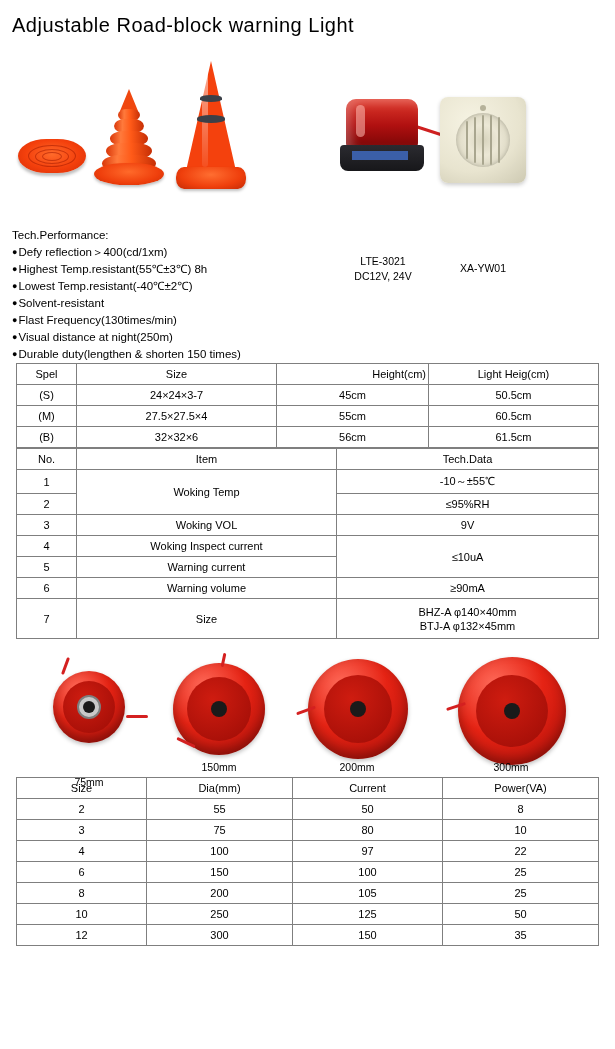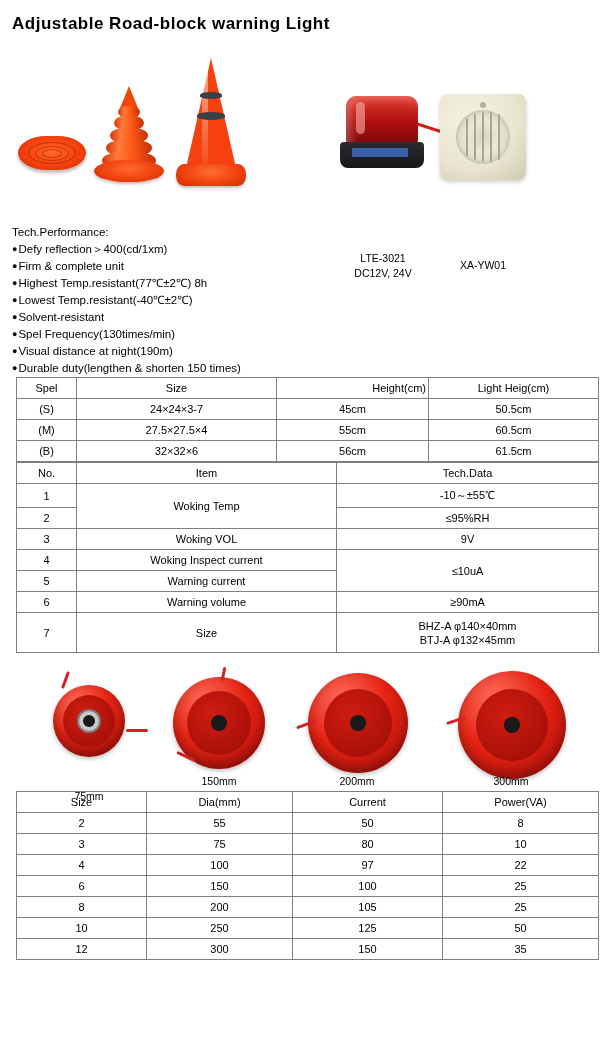--- a/index.html
+++ b/index.html
@@ -16,22 +16,22 @@
     color: #000000;
     overflow: hidden;
   }
   .page {
     position: relative;
     width: 615px;
     height: 1049px;
     padding: 0 8px;
   }
   .title {
-    font-size: 17px;
-    font-weight: bold;
+    font-size: 20px;
+    font-weight: normal;
     letter-spacing: 0.5px;
     margin: 14px 0 0 4px;
   }
 
   
   .products {
     position: relative;
     height: 180px;
     margin-top: 12px;
   }
@@ -379,26 +379,25 @@
       <div>DC12V, 24V</div>
     </div>
     <div class="cap xa">
       <div>XA-YW01</div>
     </div>
   </div>
 
   <div class="perf">
     <div class="perf-head">Tech.Performance:</div>
     <div class="perf-item"><span class="bullet">●</span><span>Defy reflection＞400(cd/1xm)</span></div>
-    <div class="perf-item"><span class="bullet">●</span><span>Firm &amp; complete unit</span></div>
-    <div class="perf-item"><span class="bullet">●</span><span>Highest Temp.resistant(77℃±2℃) 8h</span></div>
+    <div class="perf-item"><span class="bullet">●</span><span>Highest Temp.resistant(55℃±3℃) 8h</span></div>
     <div class="perf-item"><span class="bullet">●</span><span>Lowest Temp.resistant(-40℃±2℃)</span></div>
     <div class="perf-item"><span class="bullet">●</span><span>Solvent-resistant</span></div>
-    <div class="perf-item"><span class="bullet">●</span><span>Spel Frequency(130times/min)</span></div>
-    <div class="perf-item"><span class="bullet">●</span><span>Visual distance  at night(190m)</span></div>
+    <div class="perf-item"><span class="bullet">●</span><span>Flast Frequency(130times/min)</span></div>
+    <div class="perf-item"><span class="bullet">●</span><span>Visual distance  at night(250m)</span></div>
     <div class="perf-item"><span class="bullet">●</span><span>Durable duty(lengthen &amp; shorten 150 times)</span></div>
   </div>
 
   <table class="grid t1">
     <tbody>
         <tr>
       <th style="width:60px;">Spel</th>
       <th style="width:200px;">Size</th>
       <th style="width:152px;text-align:right;">Height(cm)</th>
       <th>Light Heig(cm)</th>

